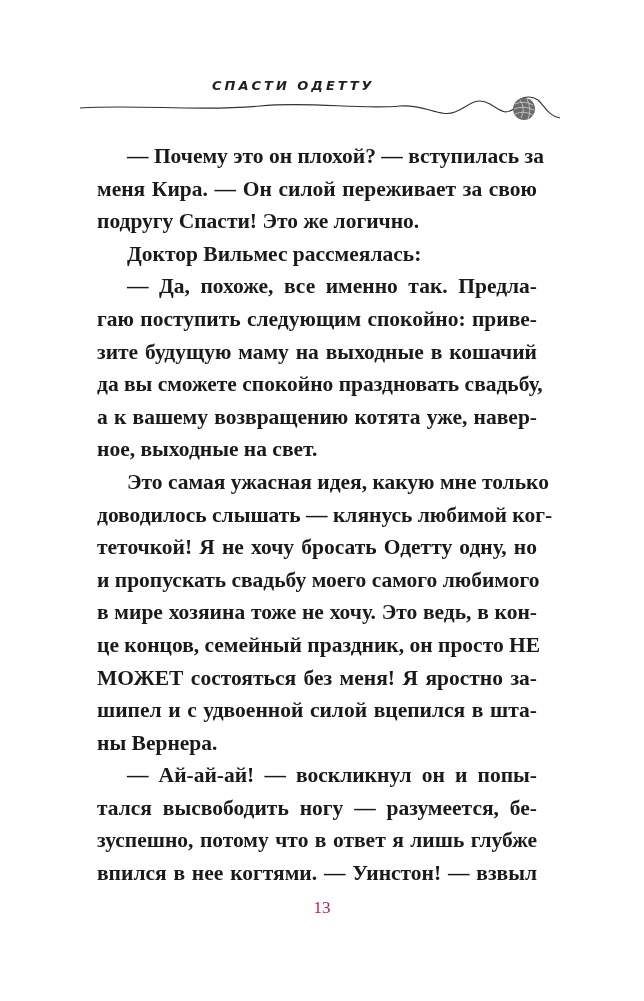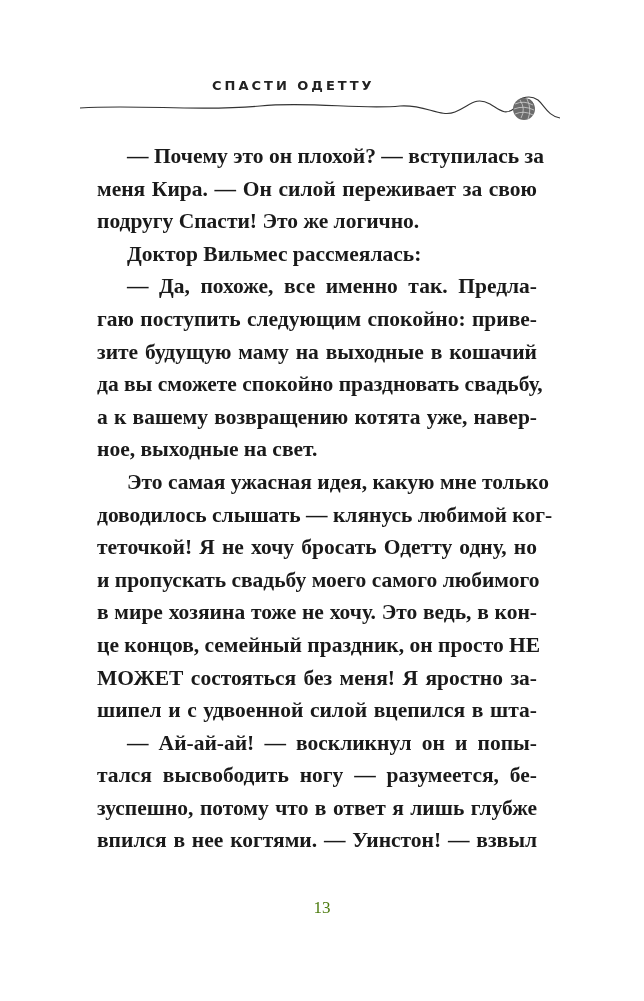--- a/index.html
+++ b/index.html
@@ -26,20 +26,21 @@
     position: absolute;
     left: 212px;
     top: 18px;
     font-family: "DejaVu Sans", sans-serif;
     font-size: 13px;
     font-weight: bold;
     letter-spacing: 3px;
     color: #222;
     font-variant: small-caps;
     text-transform: uppercase;
+    font-style: italic;
   }
   .yarn-svg {
     position: absolute;
     left: 0;
     top: 0;
   }
   .text-block {
     position: absolute;
     left: 97px;
     top: 140px;
@@ -61,21 +62,21 @@
   .line.indent {
     padding-left: 30px;
   }
   .page-number {
     position: absolute;
     left: 0;
     width: 644px;
     top: 898px;
     text-align: center;
     font-size: 17px;
-    color: #4d7c0f;
+    color: #be185d;
   }
 </style>
 </head>
 <body>
 
 <div class="header">
   <svg class="yarn-svg" width="644" height="80" viewBox="0 0 644 80">
     <path d="M 80 48 C 140 44, 200 52, 260 46 C 310 41, 360 50, 400 46 C 425 44, 440 58, 455 52 C 470 46, 475 36, 490 44 C 500 50, 505 56, 515 48 C 520 42, 528 36, 532 42 C 537 49, 522 52, 518 46 C 514 40, 528 33, 538 40 C 545 46, 548 56, 560 58" fill="none" stroke="#333" stroke-width="1.1"></path>
     <circle cx="524" cy="49" r="11" fill="#6b6b6b"></circle>
     <path d="M 515 44 Q 524 40 533 45 M 514 49 Q 524 45 534 50 M 515 54 Q 524 50 533 55 M 520 40 Q 526 49 521 58 M 527 39 Q 532 49 528 59" fill="none" stroke="#cfcfcf" stroke-width="0.8"></path>
@@ -95,19 +96,20 @@
     <div class="line">а к вашему возвращению котята уже, навер-</div>
     <div class="line last">ное, выходные на свет.</div>
     <div class="line indent">Это самая ужасная идея, какую мне только</div>
     <div class="line">доводилось слышать — клянусь любимой ког-</div>
     <div class="line">теточкой! Я не хочу бросать Одетту одну, но</div>
     <div class="line">и пропускать свадьбу моего самого любимого</div>
     <div class="line">в мире хозяина тоже не хочу. Это ведь, в кон-</div>
     <div class="line">це концов, семейный праздник, он просто НЕ</div>
     <div class="line">МОЖЕТ состояться без меня! Я яростно за-</div>
     <div class="line">шипел и с удвоенной силой вцепился в шта-</div>
+    <div class="line last">ны Вернера.</div>
     <div class="line indent">— Ай-ай-ай! — воскликнул он и попы-</div>
     <div class="line">тался высвободить ногу — разумеется, бе-</div>
     <div class="line">зуспешно, потому что в ответ я лишь глубже</div>
     <div class="line">впился в нее когтями. — Уинстон! — взвыл</div>
   </div>
 
 <div class="page-number">13</div>
 
 </body></html>

